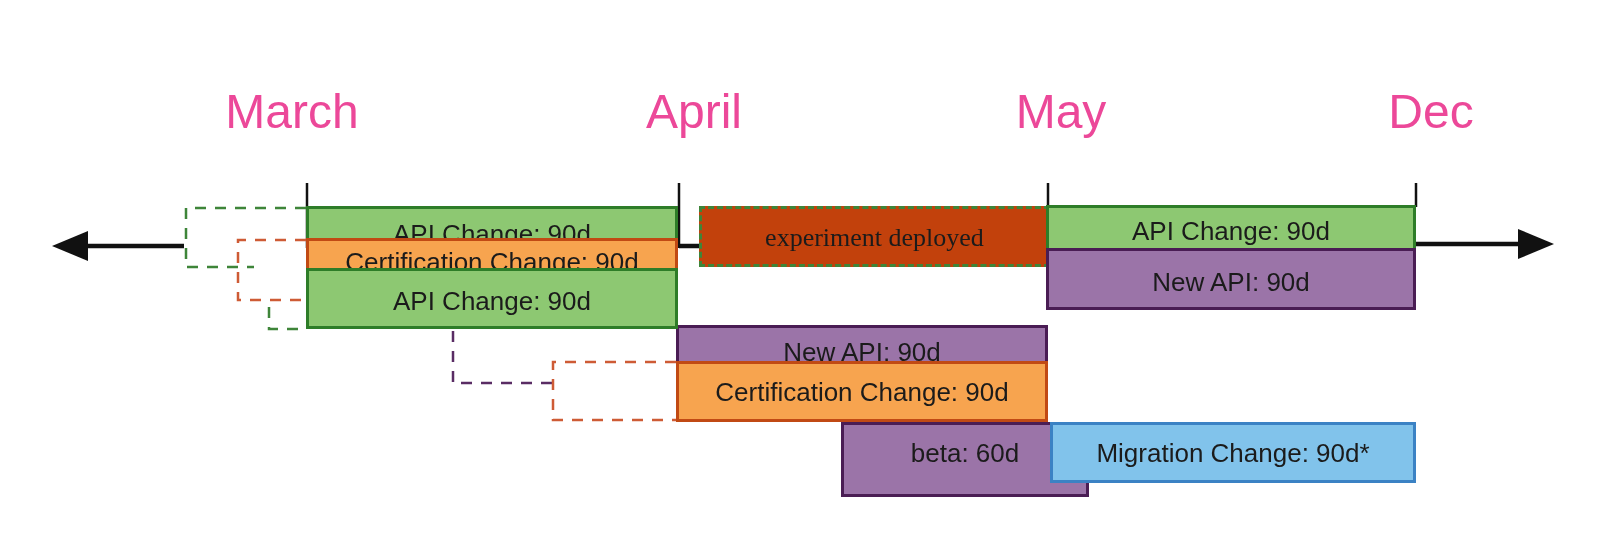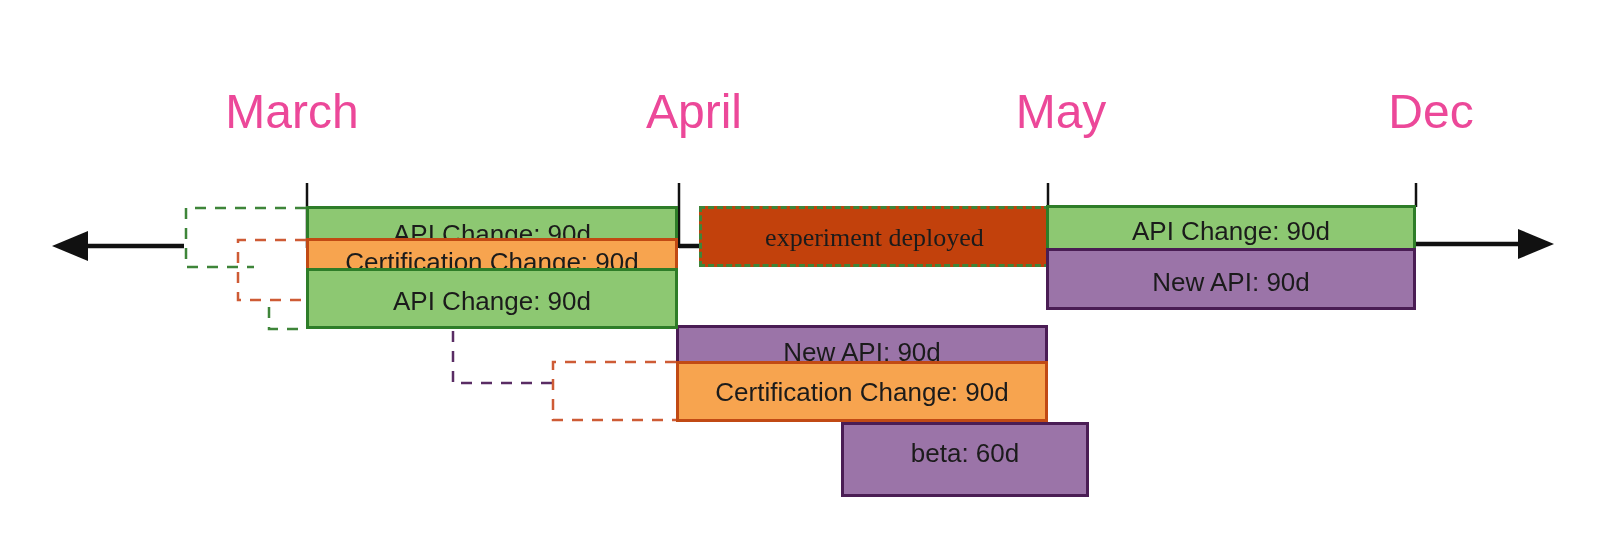--- a/index.html
+++ b/index.html
@@ -99,20 +99,23 @@
 
   <div class="bar c-purple b-g2-new">
     <span class="bar-label" style="top:24px">New API: 90d</span>
   </div>
   <div class="bar c-orange b-g2-cert">
     <span class="bar-label" style="top:28px">Certification Change: 90d</span>
   </div>
   <div class="bar c-purple b-g2-beta">
     <span class="bar-label" style="top:28px">beta: 60d</span>
   </div>
+  <div class="bar c-blue b-migr">
+    <span class="bar-label" style="top:28px">Migration Change: 90d*</span>
+  </div>
 
   <div class="bar c-green b-g3-api">
     <span class="bar-label" style="top:23px">API Change: 90d</span>
   </div>
   <div class="bar c-purple b-g3-new">
     <span class="bar-label" style="top:31px">New API: 90d</span>
   </div>
 
   <div class="month-label m-march">March</div>
   <div class="month-label m-june">April</div>

